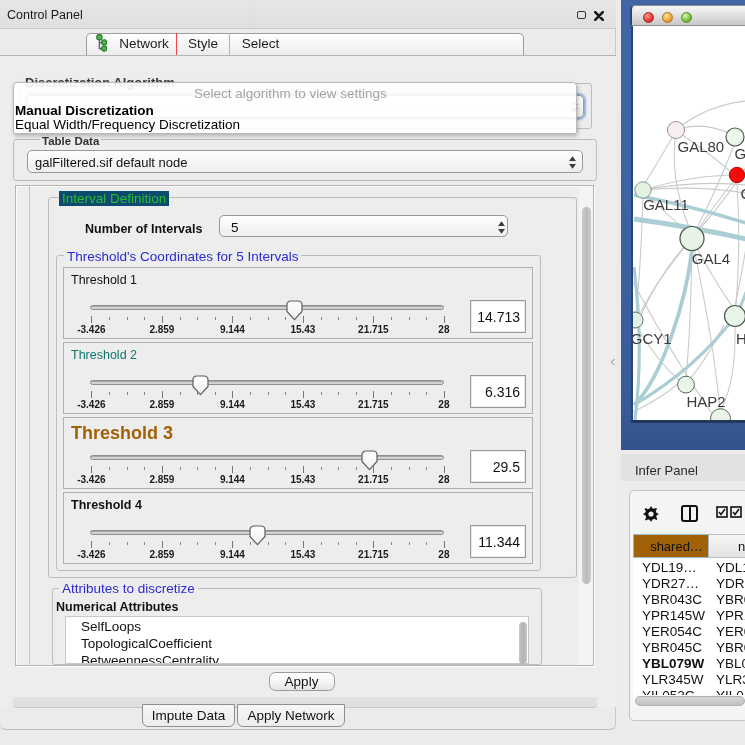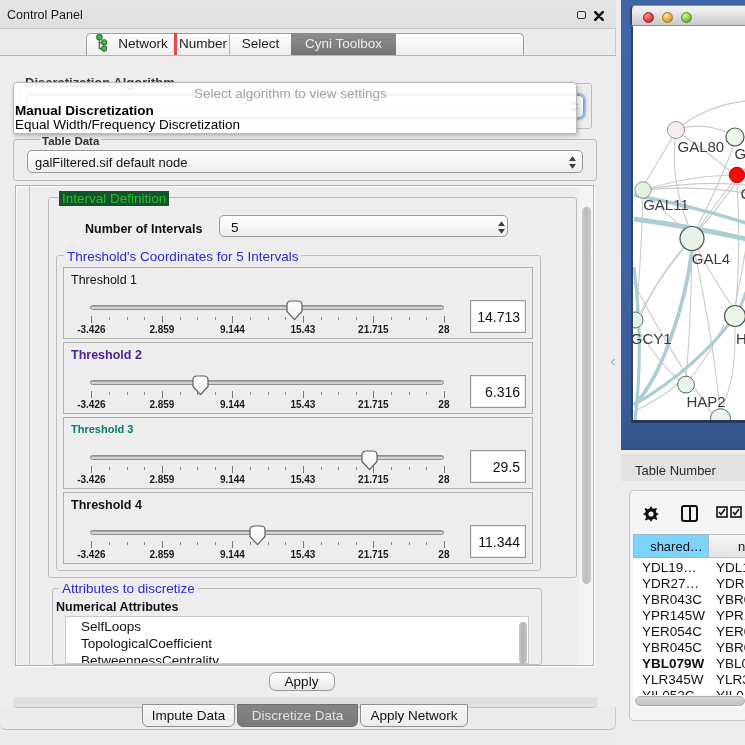--- a/index.html
+++ b/index.html
@@ -75,21 +75,21 @@
     <text x="-2.2" y="317">GCY1</text>
     <text x="103" y="317">H</text>
     <text x="53.4" y="380">HAP2</text>
   </g>
 </svg>
 </div>
 <div class="abs" style="left:630.5px;top:420px;width:114.5px;height:2.5px;background:#24375d;"></div>
 
 <div class="abs" style="left:616px;top:450px;width:129px;height:295px;background:#ececec;"></div>
 <div class="abs" style="left:621px;top:454px;width:124px;height:27px;background:#e2e2e2;"></div>
-<div class="abs" style="left:635px;top:463px;width:110px;height:13px;font-size:13px;color:#2a2a2a;">Table Number</div>
+<div class="abs" style="left:635px;top:463px;width:110px;height:13px;font-size:13px;color:#2a2a2a;">Infer Panel</div>
 
 <div class="abs" style="left:629px;top:490px;width:120px;height:231px;background:#f4f4f4;border:1px solid #c4c4c4;border-radius:5px;box-sizing:border-box;"></div>
 
 <div class="abs" style="left:643px;top:506px;width:16px;height:16px;">
   <svg width="16" height="16" viewBox="0 0 16 16">
       <path fill="#111" d="M8 0l1.2 2.2a6 6 0 0 1 1.6.66L13.2 2 14 3l-1.3 2.1a6 6 0 0 1 .66 1.6L16 8l-2.2 1.2a6 6 0 0 1-.66 1.6L14.4 13l-1 1-2.1-1.3a6 6 0 0 1-1.6.66L8 16l-1.2-2.2a6 6 0 0 1-1.6-.66L3 14.4l-1-1 1.3-2.1a6 6 0 0 1-.66-1.6L0 8l2.2-1.2a6 6 0 0 1 .66-1.6L1.6 3l1-1 2.1 1.3a6 6 0 0 1 1.6-.66L8 0z"></path>
       <circle cx="8" cy="8" r="2.6" fill="#f4f4f4"></circle>
     </svg>
 </div>
 <div class="abs" style="left:681px;top:505px;width:17px;height:17px;border:2px solid #111;border-radius:3px;box-sizing:border-box;"></div>
@@ -97,21 +97,21 @@
 <svg class="abs" style="left:716px;top:506px;" width="12" height="12" viewBox="0 0 12 12">
     <rect x="1" y="1" width="10" height="10" fill="none" stroke="#111" stroke-width="1.6"></rect>
     <path d="M3,6 L5,8.5 L9,3" fill="none" stroke="#111" stroke-width="1.5"></path>
   </svg>
 <svg class="abs" style="left:730px;top:506px;" width="12" height="12" viewBox="0 0 12 12">
     <rect x="1" y="1" width="10" height="10" fill="none" stroke="#111" stroke-width="1.6"></rect>
     <path d="M3,6 L5,8.5 L9,3" fill="none" stroke="#111" stroke-width="1.5"></path>
   </svg>
 
 <div class="abs" style="left:633px;top:534px;width:112px;height:173px;background:#fff;overflow:hidden;">
-  <div class="abs" style="left:0;top:0;width:76px;height:24px;background:#7dd3fc;border:1px solid #9bbccb;box-sizing:border-box;text-align:center;font-size:13px;color:#111;line-height:23px;padding-left:11px;">shared…</div>
+  <div class="abs" style="left:0;top:0;width:76px;height:24px;background:#a16207;border:1px solid #9bbccb;box-sizing:border-box;text-align:center;font-size:13px;color:#111;line-height:23px;padding-left:11px;">shared…</div>
   <div class="abs" style="left:76px;top:0;width:40px;height:24px;background:linear-gradient(#f6f6f6,#e3e3e3);border:1px solid #bdbdbd;border-left:none;box-sizing:border-box;font-size:13px;color:#111;line-height:23px;padding-left:29px;">n</div>
   <div class="abs" style="left:0;top:25.5px;width:112px;font-size:13.5px;color:#111;line-height:16.1px;">
     <div><span style="padding-left:9px;">YDL19…</span><span style="position:absolute;left:83px;">YDL1</span></div>
     <div><span style="padding-left:9px;">YDR27…</span><span style="position:absolute;left:83px;">YDR2</span></div>
     <div><span style="padding-left:9px;">YBR043C</span><span style="position:absolute;left:83px;">YBR0</span></div>
     <div><span style="padding-left:9px;">YPR145W</span><span style="position:absolute;left:83px;">YPR1</span></div>
     <div><span style="padding-left:9px;">YER054C</span><span style="position:absolute;left:83px;">YER0</span></div>
     <div><span style="padding-left:9px;">YBR045C</span><span style="position:absolute;left:83px;">YBR0</span></div>
     <div><span style="padding-left:9px;font-weight:bold;">YBL079W</span><span style="position:absolute;left:83px;">YBL0</span></div>
     <div><span style="padding-left:9px;">YLR345W</span><span style="position:absolute;left:83px;">YLR3</span></div>
@@ -126,24 +126,23 @@
 
 <div class="abs" style="left:0;top:0;width:616px;height:29px;background:linear-gradient(#e6e6e6,#dfdfdf);border-bottom:1px solid #c9c9c9;box-sizing:border-box;"></div>
 <div class="abs" style="left:7px;top:8px;font-size:12.5px;color:#1a1a1a;">Control Panel</div>
 <div class="abs" style="left:577px;top:11px;width:9px;height:8px;border:1.6px solid #333;border-radius:2px;box-sizing:border-box;"></div>
 <svg class="abs" style="left:594px;top:11px;" width="10" height="10" viewBox="0 0 10 10">
     <path d="M1.2,1.2 L8.8,8.8 M8.8,1.2 L1.2,8.8" stroke="#151515" stroke-width="2.6" stroke-linecap="round"></path>
   </svg>
 
 <div class="abs" style="left:86px;top:33px;width:438px;height:22px;background:linear-gradient(#fdfdfd,#ededed);border:1px solid #9d9d9d;border-bottom:none;border-radius:5px 5px 0 0;box-sizing:border-box;"></div>
 <div class="abs" style="left:86px;top:33px;height:22px;display:flex;font-size:13.5px;color:#1c1c1c;">
-  <div style="width:91px;line-height:22px;text-align:center;border-right:3px solid #ef4444;box-sizing:border-box;padding-left:26px;">Network</div>
-  <div style="width:53px;line-height:22px;text-align:center;border-right:1px solid #b5b5b5;box-sizing:border-box;">Number</div>
+  <div style="width:91px;line-height:22px;text-align:center;border-right:1px solid #ef4444;box-sizing:border-box;padding-left:26px;">Network</div>
+  <div style="width:53px;line-height:22px;text-align:center;border-right:1px solid #b5b5b5;box-sizing:border-box;">Style</div>
   <div style="width:61px;line-height:22px;text-align:center;box-sizing:border-box;">Select</div>
-  <div style="width:105px;line-height:22px;text-align:center;background:linear-gradient(#8d8d8d,#757575);color:#ececec;">Cyni Toolbox</div>
 </div>
 
 <svg class="abs" style="left:94px;top:33px;" width="13" height="19" viewBox="0 0 13 19">
   <path d="M5.4,6 L5.4,16 M5.4,9.6 L9,9.6 M5.4,15.7 L9,15.7" stroke="#5b5f70" stroke-width="1.4" fill="none"></path>
   <circle cx="5.4" cy="4.3" r="2.7" fill="#57b24e" stroke="#1f7c2b" stroke-width="1.1"></circle>
   <circle cx="10.2" cy="9.4" r="2.6" fill="#57b24e" stroke="#1f7c2b" stroke-width="1.1"></circle>
   <circle cx="10.2" cy="15.6" r="2.6" fill="#57b24e" stroke="#1f7c2b" stroke-width="1.1"></circle>
 </svg>
 <div class="abs" style="left:0px;top:55px;width:616px;height:1px;background:#b5b5b5;"></div>
 
@@ -169,21 +168,21 @@
 <div class="abs" style="left:15px;top:185px;width:579px;height:481px;border:1px solid #b4b4b4;box-shadow:inset 1px 1px 0 #fdfdfd, 1px 1px 0 #fdfdfd;box-sizing:border-box;background:#ededed;"></div>
 <div class="abs" style="left:29px;top:186px;width:1px;height:479px;background:#c6c6c6;"></div>
 
 <div class="abs" style="left:579px;top:186px;width:14px;height:479px;background:#f4f4f4;box-sizing:border-box;"></div>
 <div class="abs" style="left:582px;top:207px;width:9px;height:377px;background:linear-gradient(90deg,#cccccc,#bcbcbc 50%,#cccccc);border-radius:5px;"></div>
 <svg class="abs" style="left:610px;top:358px;" width="6" height="8" viewBox="0 0 6 8">
     <path d="M5,1 L1,4 L5,7" stroke="#9a9a9a" stroke-width="1" fill="none"></path>
   </svg>
 
 <div class="abs" style="left:48px;top:197px;width:529px;height:381px;border:1px solid #bcbcbc;border-radius:3px;box-sizing:border-box;"></div>
-<div class="abs" style="left:59px;top:191px;background:#14532d;padding:0 3px;font-size:13.5px;color:#2bbf2b;">Interval Definition</div>
+<div class="abs" style="left:59px;top:191px;background:#0c4a6e;padding:0 3px;font-size:13.5px;color:#2bbf2b;">Interval Definition</div>
 
 <div class="abs" style="left:85px;top:222px;font-size:12.5px;font-weight:bold;color:#111;">Number of Intervals</div>
 <div class="abs" style="left:219px;top:215px;width:289px;height:22px;background:linear-gradient(#ffffff,#ededed);border:1px solid #9a9a9a;border-radius:5px;box-sizing:border-box;"></div>
 <div class="abs" style="left:231px;top:220px;font-size:13.5px;color:#111;">5</div>
 <svg class="abs" style="left:497.5px;top:220.5px;" width="7" height="13" viewBox="0 0 10 18">
   <path d="M5 0 L10 7 L0 7 Z" fill="#3d3d3d"></path>
     <path d="M5 18 L10 11 L0 11 Z" fill="#3d3d3d"></path>
 </svg>
 
 <div class="abs" style="left:56px;top:255px;width:485px;height:316px;border:1px solid #bcbcbc;border-radius:3px;box-sizing:border-box;"></div>
@@ -224,21 +223,21 @@
       <linearGradient id="tg267" x1="0" y1="0" x2="0" y2="1">
         <stop offset="0" stop-color="#ffffff"></stop>
         <stop offset="0.55" stop-color="#f6f6f6"></stop>
         <stop offset="1" stop-color="#ececec"></stop>
       </linearGradient>
     </defs>
     <path d="M1,5 Q1,1 5,1 L12,1 Q16,1 16,5 L16,11.5 L8.5,19.7 L1,11.5 Z" fill="url(#tg267)" stroke="#5f5f5f" stroke-width="1.2"></path>
   </svg>
 <div class="abs" style="left:470px;top:300px;width:56px;height:33px;background:#fff;border:1px solid #999;box-shadow:inset 0 0 0 1px #ebebeb;box-sizing:border-box;text-align:right;font-size:14px;color:#111;line-height:33px;padding-right:5px;">14.713</div>
 <div class="abs" style="left:63px;top:342px;width:470px;height:72px;background:#ededed;border:1px solid #b0b0b0;box-sizing:border-box;"></div>
-<div class="abs" style="left:71px;top:348px;font-size:12.5px;font-weight:bold;color:#4c1d95;">Threshold 2</div>
+<div class="abs" style="left:71px;top:348px;font-size:12.5px;font-weight:normal;color:#0f766e;">Threshold 2</div>
 <div class="abs" style="left:90px;top:380px;width:354px;height:5px;background:linear-gradient(#8f8f8f,#e0e0e0 60%,#c6c6c6);border:1px solid #8e8e8e;border-radius:3px;box-sizing:border-box;"></div>
 <div class="abs" style="left:91.4px;top:390.5px;width:1px;height:7px;background:#777;"></div>
 <div class="abs" style="left:109.0px;top:391.5px;width:1px;height:3.5px;background:#888;"></div>
 <div class="abs" style="left:126.7px;top:391.5px;width:1px;height:3.5px;background:#888;"></div>
 <div class="abs" style="left:144.3px;top:391.5px;width:1px;height:3.5px;background:#888;"></div>
 <div class="abs" style="left:161.9px;top:390.5px;width:1px;height:7px;background:#777;"></div>
 <div class="abs" style="left:179.5px;top:391.5px;width:1px;height:3.5px;background:#888;"></div>
 <div class="abs" style="left:197.2px;top:391.5px;width:1px;height:3.5px;background:#888;"></div>
 <div class="abs" style="left:214.8px;top:391.5px;width:1px;height:3.5px;background:#888;"></div>
 <div class="abs" style="left:232.4px;top:390.5px;width:1px;height:7px;background:#777;"></div>
@@ -265,21 +264,21 @@
       <linearGradient id="tg342" x1="0" y1="0" x2="0" y2="1">
         <stop offset="0" stop-color="#ffffff"></stop>
         <stop offset="0.55" stop-color="#f6f6f6"></stop>
         <stop offset="1" stop-color="#ececec"></stop>
       </linearGradient>
     </defs>
     <path d="M1,5 Q1,1 5,1 L12,1 Q16,1 16,5 L16,11.5 L8.5,19.7 L1,11.5 Z" fill="url(#tg342)" stroke="#5f5f5f" stroke-width="1.2"></path>
   </svg>
 <div class="abs" style="left:470px;top:375px;width:56px;height:33px;background:#fff;border:1px solid #999;box-shadow:inset 0 0 0 1px #ebebeb;box-sizing:border-box;text-align:right;font-size:14px;color:#111;line-height:33px;padding-right:5px;">6.316</div>
 <div class="abs" style="left:63px;top:417px;width:470px;height:72px;background:#ededed;border:1px solid #b0b0b0;box-sizing:border-box;"></div>
-<div class="abs" style="left:71px;top:423px;font-size:11px;font-weight:bold;color:#0f766e;">Threshold 3</div>
+<div class="abs" style="left:71px;top:423px;font-size:18px;font-weight:bold;color:#a16207;">Threshold 3</div>
 <div class="abs" style="left:90px;top:455px;width:354px;height:5px;background:linear-gradient(#8f8f8f,#e0e0e0 60%,#c6c6c6);border:1px solid #8e8e8e;border-radius:3px;box-sizing:border-box;"></div>
 <div class="abs" style="left:91.4px;top:465.5px;width:1px;height:7px;background:#777;"></div>
 <div class="abs" style="left:109.0px;top:466.5px;width:1px;height:3.5px;background:#888;"></div>
 <div class="abs" style="left:126.7px;top:466.5px;width:1px;height:3.5px;background:#888;"></div>
 <div class="abs" style="left:144.3px;top:466.5px;width:1px;height:3.5px;background:#888;"></div>
 <div class="abs" style="left:161.9px;top:465.5px;width:1px;height:7px;background:#777;"></div>
 <div class="abs" style="left:179.5px;top:466.5px;width:1px;height:3.5px;background:#888;"></div>
 <div class="abs" style="left:197.2px;top:466.5px;width:1px;height:3.5px;background:#888;"></div>
 <div class="abs" style="left:214.8px;top:466.5px;width:1px;height:3.5px;background:#888;"></div>
 <div class="abs" style="left:232.4px;top:465.5px;width:1px;height:7px;background:#777;"></div>
@@ -360,20 +359,19 @@
 <div class="abs" style="left:65px;top:616px;width:464px;height:48px;background:#fff;border:1px solid #c9c9c9;box-sizing:border-box;overflow:hidden;">
   <div style="font-size:13.5px;color:#111;padding-left:15px;line-height:17px;padding-top:0.5px;">SelfLoops<br>TopologicalCoefficient<br>BetweennessCentrality</div>
 </div>
 <div class="abs" style="left:518.5px;top:621.5px;width:8.5px;height:42px;background:linear-gradient(90deg,#c6c6c6,#b4b4b4 50%,#c6c6c6);border-radius:4.5px;"></div>
 
 <div class="abs" style="left:268.5px;top:671.5px;width:66px;height:19.5px;background:linear-gradient(#ffffff,#f3f3f3 60%,#e4e4e4);border:1px solid #9a9a9a;border-radius:6.5px;box-sizing:border-box;text-align:center;font-size:13.5px;color:#111;line-height:17px;">Apply</div>
 
 <div class="abs" style="left:13px;top:697px;width:584px;height:11px;background:#e0e0e0;border-bottom:1px solid #c6c6c6;border-radius:0 0 4px 4px;box-sizing:border-box;"></div>
 <div class="abs" style="left:142px;top:704px;height:23px;display:flex;font-size:13.5px;">
   <div style="width:93px;margin-right:2px;background:linear-gradient(#f6f6f6,#ececec);border:1px solid #8f8f8f;border-radius:0 0 6px 6px;box-sizing:border-box;text-align:center;line-height:21px;color:#111;">Impute Data</div>
-  <div style="width:121px;margin-right:2px;background:linear-gradient(#848484,#7a7a7a);border:1px solid #6f6f6f;border-radius:0 0 6px 6px;box-sizing:border-box;text-align:center;line-height:21px;color:#e2e2e2;">Discretize Data</div>
   <div style="width:108px;background:linear-gradient(#f6f6f6,#ececec);border:1px solid #8f8f8f;border-radius:0 0 6px 6px;box-sizing:border-box;text-align:center;line-height:21px;color:#111;">Apply Network</div>
 </div>
 
 <div class="abs" style="left:13px;top:82px;width:564px;height:52px;background:rgba(255,255,255,0.9);border:1px solid #b8b8b8;border-radius:4px 4px 2px 2px;box-shadow:1px 2px 4px rgba(0,0,0,0.25);box-sizing:border-box;"></div>
 <div class="abs" style="left:194px;top:86px;font-size:13.5px;color:#a3a3a3;">Select algorithm to view settings</div>
 <div class="abs" style="left:15px;top:103px;font-size:13.5px;font-weight:bold;color:#000;">Manual Discretization</div>
 <div class="abs" style="left:15px;top:117px;font-size:13.5px;color:#000;">Equal Width/Frequency Discretization</div>
 
 </body></html>

